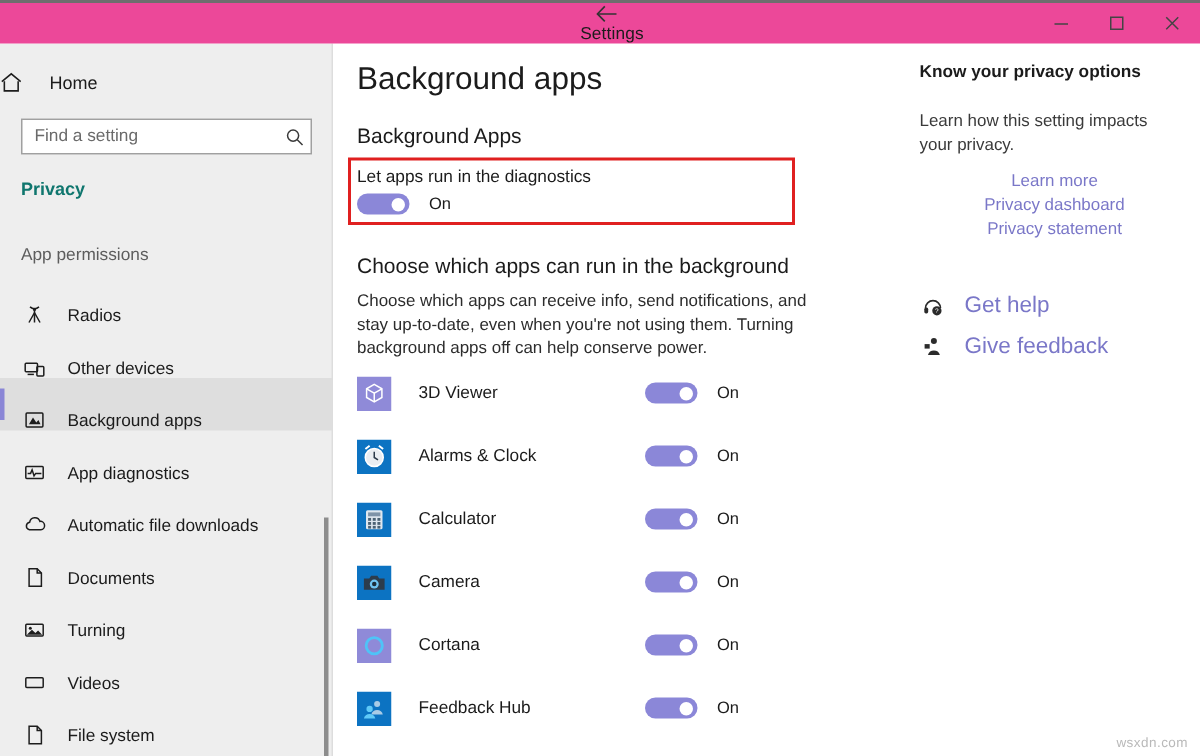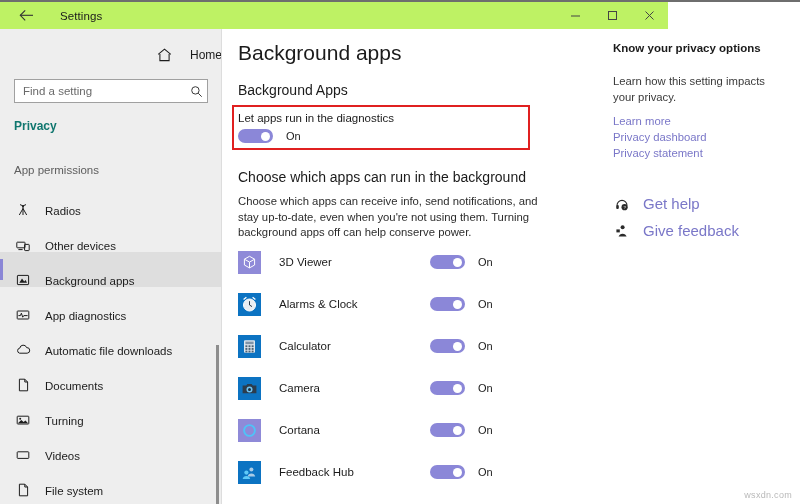--- a/index.html
+++ b/index.html
@@ -18,26 +18,27 @@
     overflow: hidden;
     background: #ffffff;
     border-top: 2px solid #6e6e6e;
     box-sizing: border-box;
   }
 
   
   .titlebar {
     position: absolute;
     top: 0; left: 0;
-    width: 668px;
+    width: 800px;
     height: 27px;
-    background: #bef264;
+    background: #ec4899;
     display: flex;
     align-items: center;
     z-index: 40;
+    flex-direction: column;
   }
   .tb-back {
     width: 36px;
     height: 26px;
     display: flex;
     align-items: center;
     justify-content: center;
     color: #333;
     font-size: 14px;
     margin-left: 8px;
@@ -73,22 +74,20 @@
     width: 222px;
     height: 477px;
     background: #eeeeee;
     overflow: hidden;
   }
   .home-row {
     display: flex;
     align-items: center;
     height: 30px;
     margin-top: 11px;
-    padding-left: 14px;
-    justify-content: flex-end;
   }
   .home-ico {
     width: 20px;
     display: flex;
     align-items: center;
     justify-content: flex-start;
     color: #1d1d1d;
   }
   .home-label {
     font-size: 12px;
@@ -326,21 +325,21 @@
     width: 160px;
   }
   .rail-link {
     display: block;
     font-size: 11.3px;
     color: #7a77c8;
     margin-top: 4px;
     text-decoration: none;
     cursor: pointer;
   }
-  .rail-links { margin-top: 10px; }
+  .rail-links { margin-top: 10px; text-align: center; }
   .rail-action-group { margin-top: 36px; }
   .rail-action {
     display: flex;
     align-items: center;
     margin-top: 10px;
   }
   .rail-action .ra-ico {
     width: 18px;
     flex: 0 0 18px;
     display: flex;

